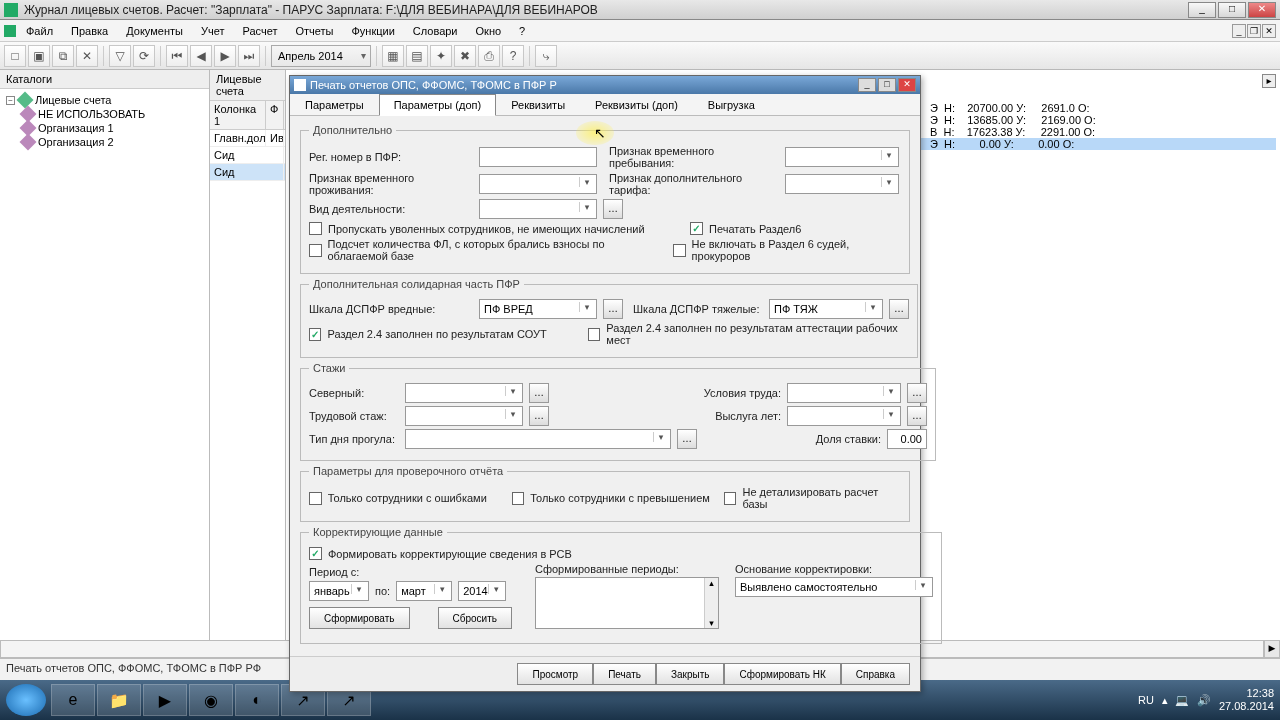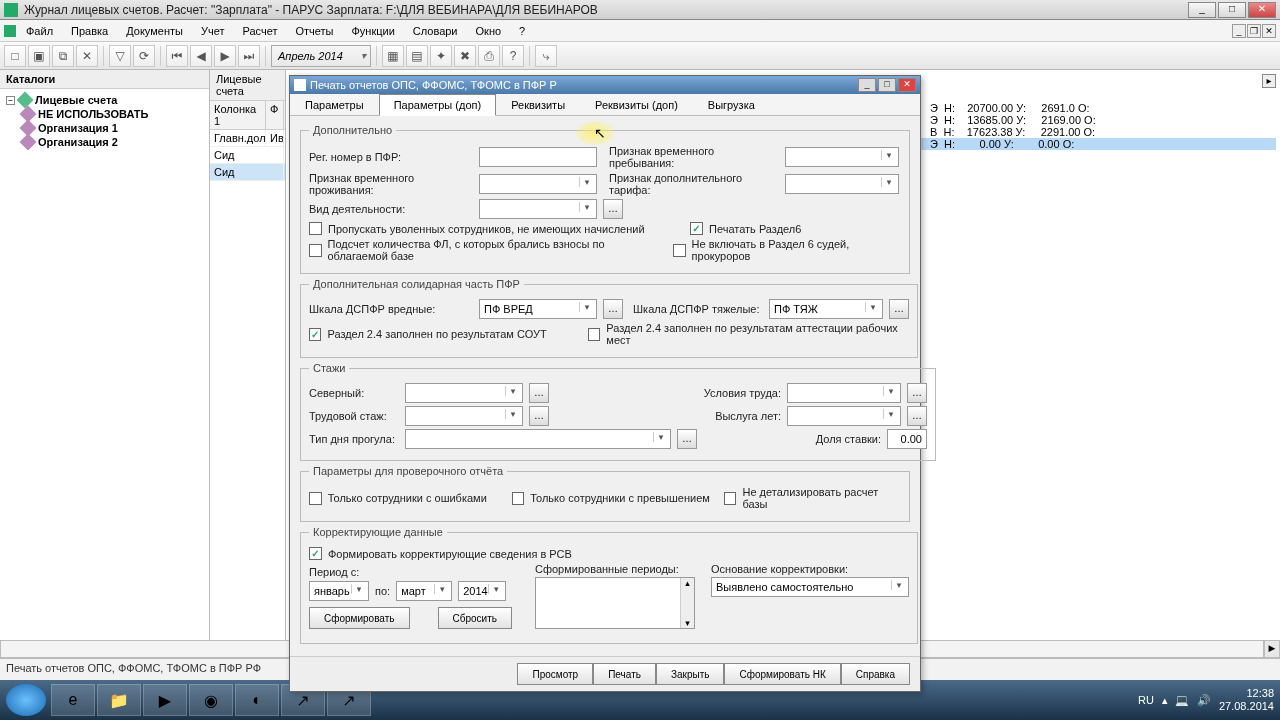--- a/index.html
+++ b/index.html
@@ -16,26 +16,26 @@
 
 .menubar { height: 22px; background: #f4f4f4; display: flex; align-items: center; padding: 0 4px; gap: 2px; border-bottom: 1px solid #ccc; }
 .menubar .menu-item { padding: 2px 8px; cursor: pointer; }
 .menubar .child-ctrls { margin-left:auto; display:flex; gap:1px; }
 .menubar .child-ctrls span { width:14px; height:14px; border:1px solid #999; background:#eee; font-size:9px; text-align:center; line-height:12px; cursor:pointer;}
 
 
 .toolbar { height: 28px; background: linear-gradient(#fafafa,#e6e6e6); border-bottom: 1px solid #b8b8b8; display: flex; align-items: center; padding: 0 4px; gap: 2px; }
 .tool-btn { width: 22px; height: 22px; border: 1px solid #c8c8c8; background: linear-gradient(#fff,#eee); cursor: pointer; display:flex; align-items:center; justify-content:center; font-size:12px; color:#555; }
 .tool-sep { width: 1px; height: 20px; background: #ccc; margin: 0 3px; }
-.period-box { height: 22px; border: 1px solid #aaa; background: linear-gradient(#f6f6f6,#e8e8e8); padding: 0 18px 0 6px; display:flex; align-items:center; position:relative; min-width:100px;font-style:italic; }
+.period-box { height: 22px; border: 1px solid #aaa; background: linear-gradient(#f6f6f6,#e8e8e8); padding: 0 18px 0 6px; display:flex; align-items:center; position:relative; min-width:100px; }
 .period-box::after { content:"▾"; position:absolute; right:4px; font-size:10px; color:#666; }
 
 
 .main { display:flex; height: 588px; position:relative; }
-.panel-left { width: 210px; border-right:1px solid #bbb; display:flex; flex-direction:column;font-weight:bold; }
+.panel-left { width: 210px; border-right:1px solid #bbb; display:flex; flex-direction:column; }
 .panel-header { background:#eee; border-bottom:1px solid #ccc; padding:3px 6px; font-size:11px; }
 .tree { flex:1; padding:4px; overflow:auto; }
 .tree-item { display:flex; align-items:center; padding:1px 2px; gap:4px; cursor:pointer; }
 .tree-icon { width:12px; height:12px; background:#b8b; transform:rotate(45deg); }
 .tree-icon.green { background:#5b8; }
 .tree-toggle { width:9px; height:9px; border:1px solid #888; font-size:8px; line-height:7px; text-align:center; color:#444; }
 
 .panel-mid { width: 76px; border-right:1px solid #bbb; display:flex; flex-direction:column; }
 .grid-head { display:flex; background:#f2f2f2; border-bottom:1px solid #ccc; font-size:11px; }
 .grid-head div { border-right:1px solid #ccc; padding:2px 4px; }
@@ -357,21 +357,21 @@
               </div>
             <div class="combo" style="width:48px">
                 <span>2014</span>
               </div>
           </div>
           <div class="row" style="margin-top:6px">
             <button class="btn">Сформировать</button>
             <button class="btn" style="margin-left:22px">Сбросить</button>
           </div>
         </div>
-        <div style="width:160px">
+        <div style="width:184px">
           <span class="lbl">Сформированные периоды:</span>
           <div class="listbox" style="height:52px;margin-top:2px">
               <div class="sb"></div>
             </div>
         </div>
         <div style="flex:1;margin-left:10px">
           <span class="lbl">Основание корректировки:</span>
           <div class="combo" style="width:198px;margin-top:2px">
               <span>Выявлено самостоятельно</span>
             </div>

